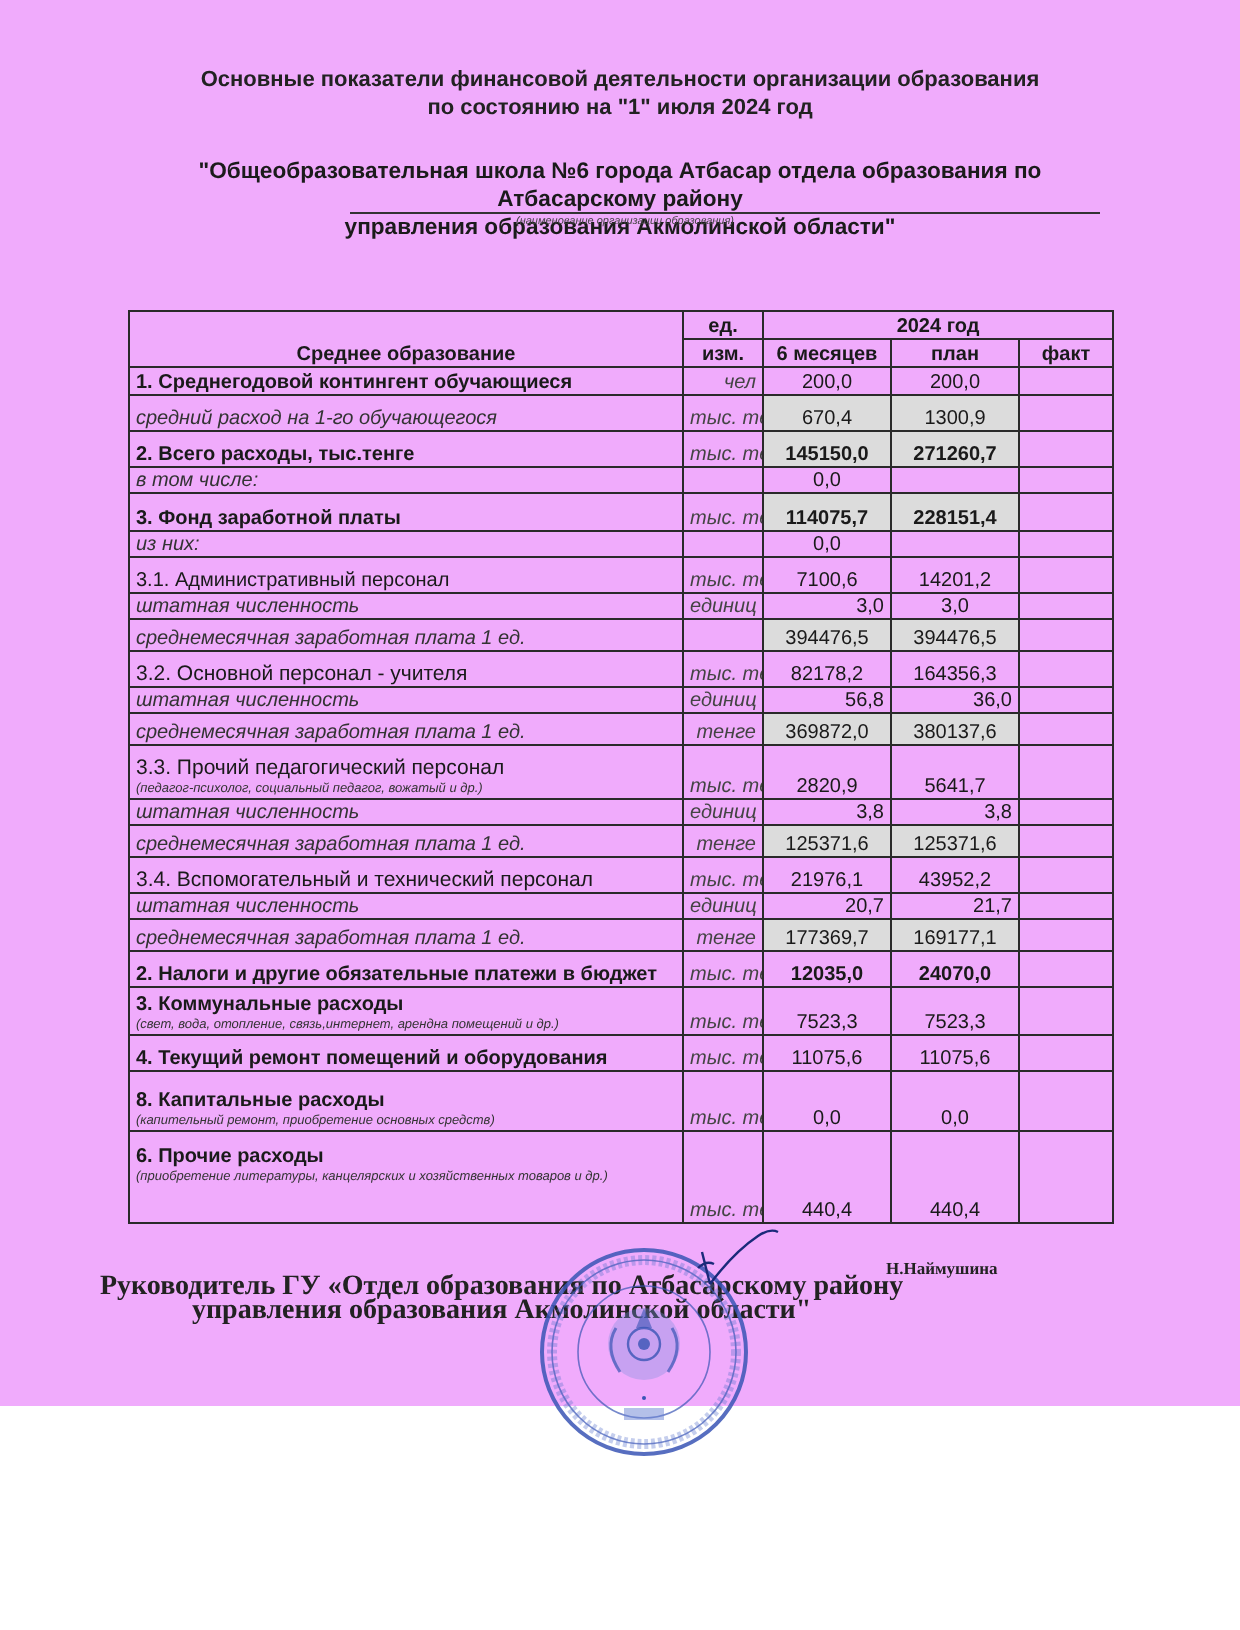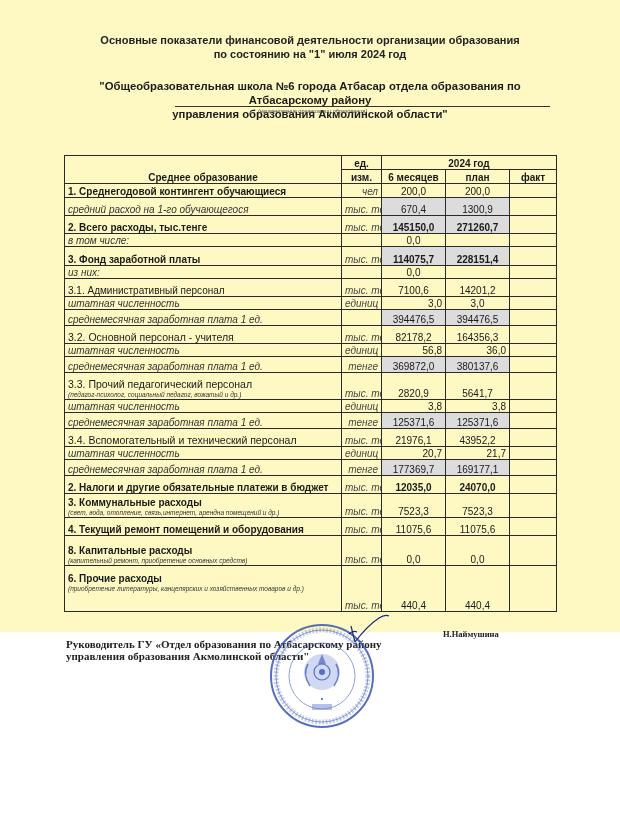--- a/index.html
+++ b/index.html
@@ -1,18 +1,18 @@
 <!DOCTYPE html>
 <html><head>
 <meta charset="utf-8">
 <style>
   html, body { margin: 0; padding: 0; background: #ffffff; }
   body { width: 620px; height: 815px; position: relative; overflow: hidden;
          font-family: "Liberation Sans", sans-serif; color: #1a1a1a; }
-  .page { position: absolute; left: 0; top: 0; width: 620px; height: 632px; background: #fef9c3; }
+  .page { position: absolute; left: 0; top: 0; width: 620px; height: 703px; background: #f0abfc; }
   .title { position: absolute; left: 60px; width: 500px; text-align: center;
            font-weight: bold; font-size: 11px; line-height: 14px; color: #222; }
   .t1 { top: 33px; }
   .org { position: absolute; left: 60px; width: 500px; text-align: center;
          font-weight: bold; font-size: 11.3px; line-height: 14px; top: 79px; color: #1b1b1b; }
   .org-line { position: absolute; left: 175px; width: 375px; top: 106px; border-top: 1px solid #333; }
   .org-caption { position: absolute; left: 175px; width: 275px; top: 108px; text-align: center;
                  font-style: italic; font-size: 5.5px; color: #444; }
   table.report { position: absolute; left: 64px; top: 155px; border-collapse: collapse;
                  width: 492px; table-layout: fixed; }
@@ -27,22 +27,22 @@
   td.hdr-name { font-size: 11px; }
   td.unit { text-align: right; font-size: 5px; font-style: italic; color: #444; line-height: 6px;
             vertical-align: middle; white-space: normal; }
   td.val { text-align: center; font-size: 10.5px; }
   td.val.right { text-align: right; }
   td.bold, span.bold { font-weight: bold; }
   td.sec { font-weight: bold; font-size: 10.5px; }
   td.sub { font-style: italic; font-size: 8px; color: #333; }
   td.gray { background: #dcdcdc; }
   .note { display: block; font-style: italic; font-weight: normal; font-size: 6.5px; color: #333; white-space: nowrap; line-height: 9px; }
-  .sig-left { position: absolute; left: 66px; top: 638px; font-family: "Liberation Serif", serif;
-              font-weight: bold; font-size: 11px; line-height: 12px; color: #222; }
+  .sig-left { position: absolute; left: 50px; top: 638px; font-family: "Liberation Serif", serif;
+              font-weight: bold; font-size: 14px; line-height: 12px; color: #222; text-align: center; }
   .sig-right { position: absolute; left: 443px; top: 629px; font-family: "Liberation Serif", serif;
                font-weight: bold; font-size: 8.5px; color: #222; }
   .stamp { position: absolute; left: 268px; top: 622px; width: 108px; height: 108px; }
   .signature { position: absolute; left: 345px; top: 612px; width: 50px; height: 40px; }
 </style>
 </head>
 <body>
 
 <div class="page">
 

